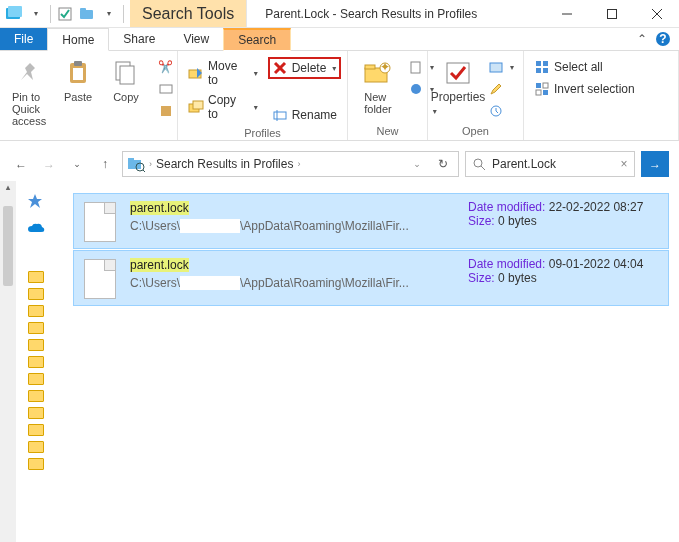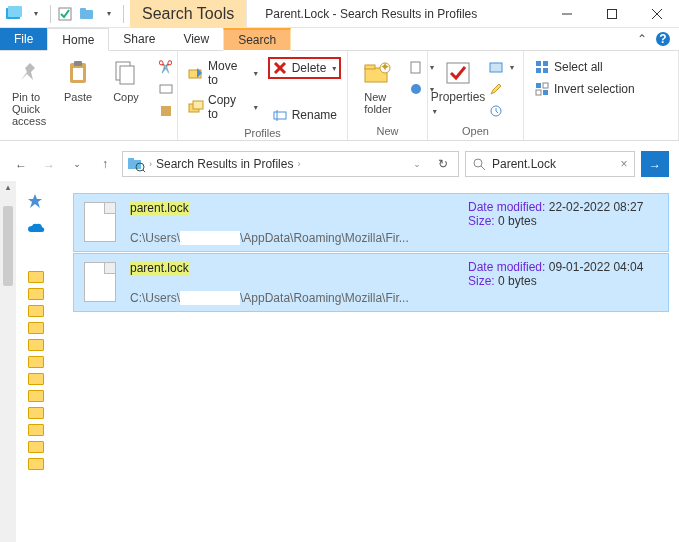--- a/index.html
+++ b/index.html
@@ -66,21 +66,21 @@
 
   .results { flex:1; padding: 12px 10px 0 18px; }
   .row { background:#cce8ff; border:1px solid #99d1ff; padding: 6px 10px; display:flex; align-items:flex-start; gap:14px; margin-bottom:1px;}
   .row.sel { background:#cce8ff; }
   .row .ficon { width:32px; height:40px; background:#fff; border:1px solid #bbb; position:relative; margin-top:2px;}
   .row .ficon::after{content:""; position:absolute; top:0; right:0; width:10px; height:10px; background:#eee; border-left:1px solid #bbb; border-bottom:1px solid #bbb;}
   .row .info { flex:1; display:flex; }
   .row .left { flex:1; }
   .row .fname { font-size:13px; color:#222; }
   .row .fname .hl { background:#e8f27a; }
-  .row .fpath { font-size:11.5px; color:#666; margin-top:16px;}
+  .row .fpath { font-size:11.5px; color:#666; margin-top:4px;}
   .row .redact { background:#fff; display:inline-block; width:60px;}
   .row .right { text-align:left; font-size:11.5px; color:#666; min-width:200px; padding-left:10px;}
   .row .right .k{ color:#6d28d9;}
   .row .right .v{ color:#333;}
 
   svg { display:block; }
 </style>
 </head>
 <body>
 

